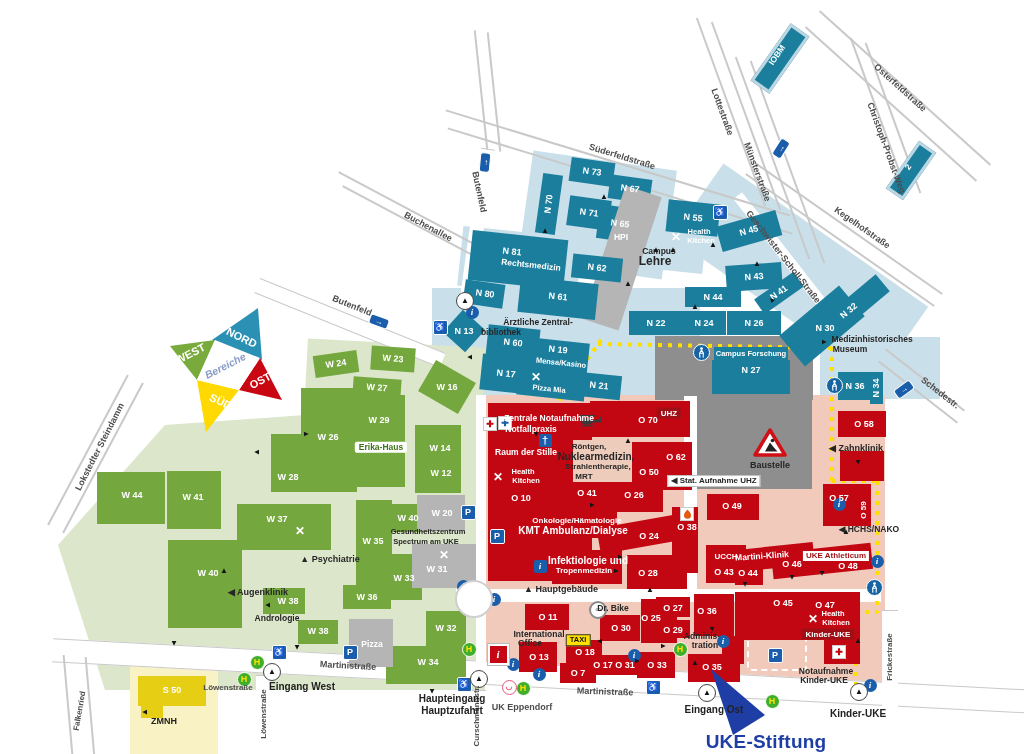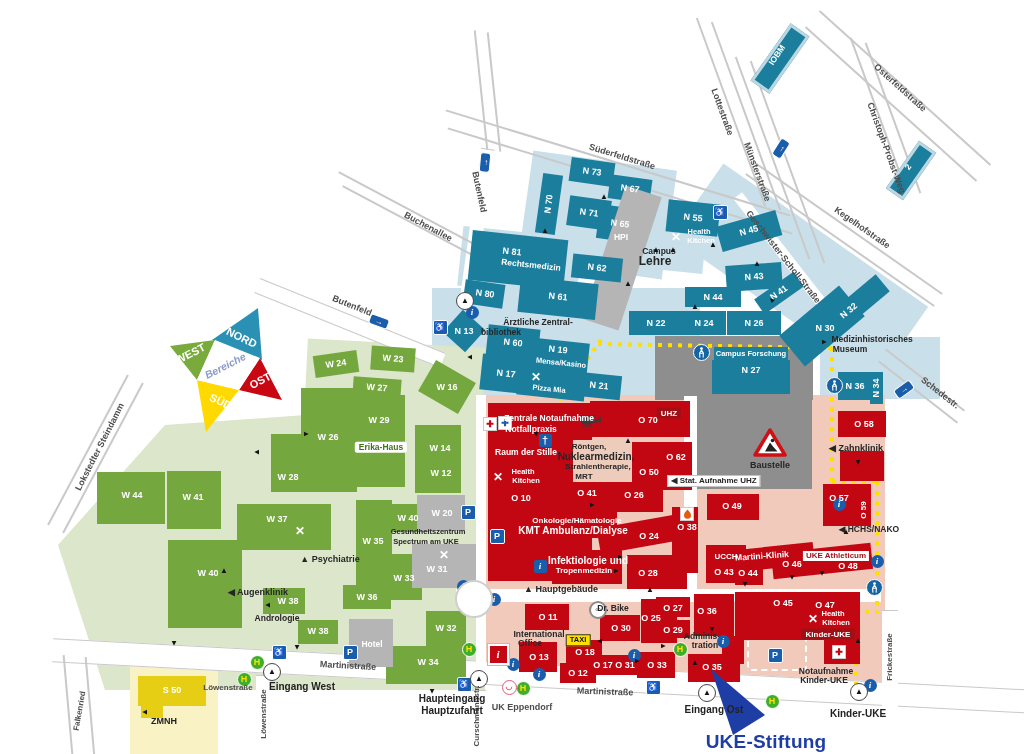--- a/index.html
+++ b/index.html
@@ -363,21 +363,21 @@
     <div class="lbl c-wl" style="left: 408px; top: 518px; transform: translate(-50%, -50%);">W 40</div>
     <div class="lbl c-wl" style="left: 442px; top: 513px; transform: translate(-50%, -50%);">W 20</div>
     <div class="lbl c-wl" style="left: 404px; top: 578px; transform: translate(-50%, -50%);">W 33</div>
     <div class="lbl c-wl" style="left: 437px; top: 569px; transform: translate(-50%, -50%);">W 31</div>
     <div class="lbl c-wl" style="left: 367px; top: 597px; transform: translate(-50%, -50%);">W 36</div>
     <div class="lbl c-wl" style="left: 288px; top: 601px; transform: translate(-50%, -50%);">W 38</div>
     <div class="lbl c-wl" style="left: 208px; top: 573px; transform: translate(-50%, -50%);">W 40</div>
     <div class="lbl c-wl" style="left: 318px; top: 631px; transform: translate(-50%, -50%);">W 38</div>
     <div class="lbl c-wl" style="left: 446px; top: 628px; transform: translate(-50%, -50%);">W 32</div>
     <div class="lbl c-wl" style="left: 428px; top: 662px; transform: translate(-50%, -50%);">W 34</div>
-    <div class="lbl c-wl" style="left: 372px; top: 644px; transform: translate(-50%, -50%); font-size: 8.5px;">Hotel</div>
+    <div class="lbl c-wl" style="left: 372px; top: 644px; transform: translate(-50%, -50%); font-size: 8.5px;">Pizza</div>
     <div class="lbl c-wl" style="left: 172px; top: 690px; transform: translate(-50%, -50%);">S 50</div>
     <div class="lbl c-beh" style="left: 381px; top: 447px; transform: translate(-50%, -50%);">Erika-Haus</div>
     <div class="lbl c-dl" style="left: 330px; top: 559px; transform: translate(-50%, -50%);">▲ Psychiatrie</div>
     <div class="lbl c-dl" style="left: 258px; top: 592px; transform: translate(-50%, -50%);">◀ Augenklinik</div>
     <div class="lbl c-dl" style="left: 277px; top: 618px; transform: translate(-50%, -50%); font-size: 8.5px;">Andrologie</div>
     <div class="lbl c-dl" style="left: 428px; top: 532px; transform: translate(-50%, -50%); font-size: 7.5px;">Gesundheitszentrum</div>
     <div class="lbl c-dl" style="left: 426px; top: 542px; transform: translate(-50%, -50%); font-size: 7.5px;">Spectrum am UKE</div>
     <div class="lbl c-wl" style="left: 549px; top: 418px; transform: translate(-50%, -50%); font-size: 8.5px;">Zentrale Notaufnahme</div>
     <div class="lbl c-wl" style="left: 531px; top: 429px; transform: translate(-50%, -50%); font-size: 8.5px;">Notfallpraxis</div>
     <div class="lbl c-wl" style="left: 526px; top: 452px; transform: translate(-50%, -50%); font-size: 8.5px;">Raum der Stille</div>
@@ -412,21 +412,21 @@
     <div class="lbl c-wl" style="left: 848px; top: 566px; transform: translate(-50%, -50%);">O 48</div>
     <div class="lbl c-wl" style="left: 707px; top: 611px; transform: translate(-50%, -50%);">O 36</div>
     <div class="lbl c-wl" style="left: 783px; top: 603px; transform: translate(-50%, -50%);">O 45</div>
     <div class="lbl c-wl" style="left: 825px; top: 605px; transform: translate(-50%, -50%);">O 47</div>
     <div class="lbl c-wl" style="left: 833px; top: 614px; transform: translate(-50%, -50%); font-size: 7.5px;">Health</div>
     <div class="lbl c-wl" style="left: 836px; top: 623px; transform: translate(-50%, -50%); font-size: 7.5px;">Kitchen</div>
     <div class="lbl c-wl" style="left: 712px; top: 667px; transform: translate(-50%, -50%);">O 35</div>
     <div class="lbl c-wl" style="left: 548px; top: 617px; transform: translate(-50%, -50%);">O 11</div>
     <div class="lbl c-wl" style="left: 539px; top: 657px; transform: translate(-50%, -50%);">O 13</div>
     <div class="lbl c-wl" style="left: 585px; top: 652px; transform: translate(-50%, -50%);">O 18</div>
-    <div class="lbl c-wl" style="left: 578px; top: 673px; transform: translate(-50%, -50%);">O 12</div>
+    <div class="lbl c-wl" style="left: 578px; top: 673px; transform: translate(-50%, -50%);">O 7</div>
     <div class="lbl c-wl" style="left: 603px; top: 665px; transform: translate(-50%, -50%);">O 17</div>
     <div class="lbl c-wl" style="left: 625px; top: 665px; transform: translate(-50%, -50%);">O 31</div>
     <div class="lbl c-wl" style="left: 621px; top: 628px; transform: translate(-50%, -50%);">O 30</div>
     <div class="lbl c-wl" style="left: 651px; top: 618px; transform: translate(-50%, -50%);">O 25</div>
     <div class="lbl c-wl" style="left: 673px; top: 608px; transform: translate(-50%, -50%);">O 27</div>
     <div class="lbl c-wl" style="left: 673px; top: 630px; transform: translate(-50%, -50%);">O 29</div>
     <div class="lbl c-wl" style="left: 657px; top: 665px; transform: translate(-50%, -50%);">O 33</div>
     <div class="lbl c-bw" style="left: 714px; top: 481px; transform: translate(-50%, -50%);">◀ Stat. Aufnahme UHZ</div>
     <div class="lbl c-dl" style="left: 561px; top: 589px; transform: translate(-50%, -50%);">▲ Hauptgebäude</div>
     <div class="lbl c-dl" style="left: 856px; top: 448px; transform: translate(-50%, -50%);">◀ Zahnklinik</div>

